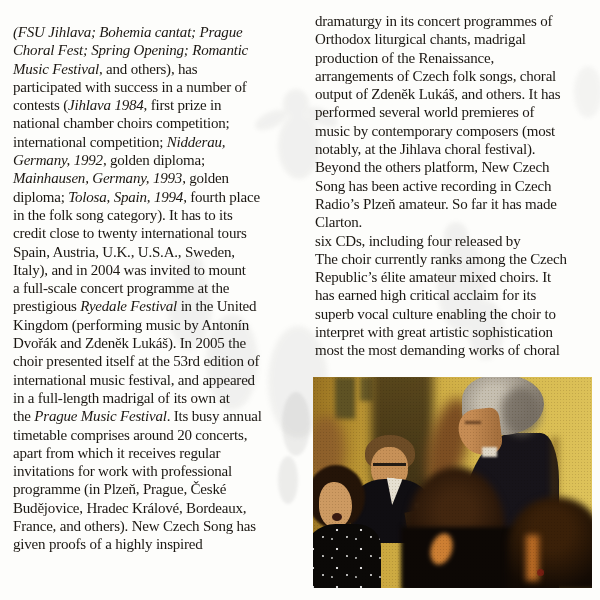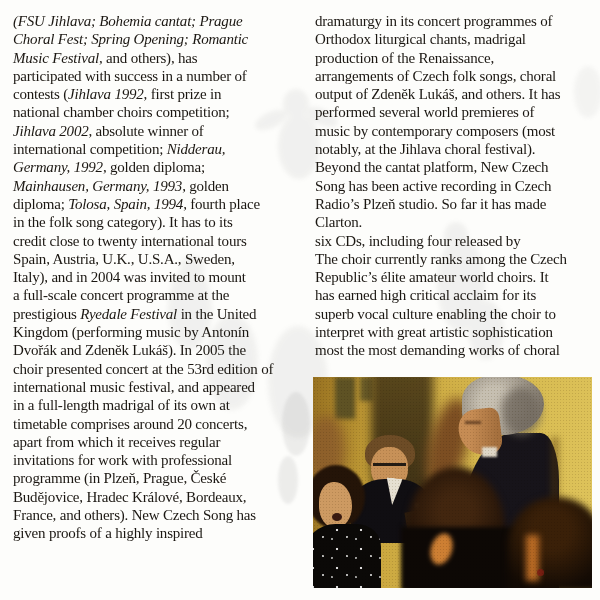--- a/index.html
+++ b/index.html
@@ -6,21 +6,21 @@
   body{
     width:600px;height:600px;position:relative;overflow:hidden;
     background:#fdfdfb;
     font-family:"Liberation Serif", serif;
     color:#1b1712;
   }
   
   #watermark{position:absolute;left:0;top:0;width:600px;height:600px;z-index:0;pointer-events:none;}
   
   .col{position:absolute;top:12px;z-index:2;font-size:15px;line-height:18.3px;letter-spacing:-0.2px;white-space:nowrap;}
-  #col-left{left:13px;width:298px;}
+  #col-left{left:13px;width:298px;margin-top:11px;}
   #col-right{left:315px;width:283px;}
   .line{height:18.3px;}
   .it{font-style:italic;}
   
   #photo{
     position:absolute;left:313px;top:377px;width:279px;height:211px;z-index:3;overflow:hidden;
     background:linear-gradient(100deg,#b28a2c 0%,#c7a23a 22%,#d2b249 48%,#d8bc52 70%,#dfc45c 100%);
   }
   #photo div{position:absolute;}
   .wall-shade-left{left:0;top:0;width:70px;height:211px;background:linear-gradient(to right,rgba(110,75,15,.38),rgba(110,75,15,0));}
@@ -87,63 +87,63 @@
   <g fill="#8b8b8b" opacity="0.08" style="filter:blur(2px)">
     <ellipse cx="588" cy="92" rx="14" ry="26"></ellipse>
   </g>
 </svg>
 
 <div class="col" id="col-left">
     <div class="line"><span class="it">(FSU Jihlava; Bohemia cantat; Prague</span></div>
     <div class="line"><span class="it">Choral Fest; Spring Opening; Romantic</span></div>
     <div class="line"><span class="it">Music Festival</span><span>, and others), has</span></div>
     <div class="line"><span>participated with success in a number of</span></div>
-    <div class="line"><span>contests (</span><span class="it">Jihlava 1992</span><span>, first prize in</span></div>
+    <div class="line"><span>contests (</span><span class="it">Jihlava 1984</span><span>, first prize in</span></div>
     <div class="line"><span>national chamber choirs competition;</span></div>
-    <div class="line"><span class="it">Jihlava 2002</span><span>, absolute winner of</span></div>
     <div class="line"><span>international competition; </span><span class="it">Nidderau,</span></div>
     <div class="line"><span class="it">Germany, 1992</span><span>, golden diploma;</span></div>
     <div class="line"><span class="it">Mainhausen, Germany, 1993</span><span>, golden</span></div>
     <div class="line"><span>diploma; </span><span class="it">Tolosa, Spain, 1994</span><span>, fourth place</span></div>
     <div class="line"><span>in the folk song category). It has to its</span></div>
     <div class="line"><span>credit close to twenty international tours</span></div>
     <div class="line"><span>Spain, Austria, U.K., U.S.A., Sweden,</span></div>
     <div class="line"><span>Italy), and in 2004 was invited to mount</span></div>
     <div class="line"><span>a full-scale concert programme at the</span></div>
     <div class="line"><span>prestigious </span><span class="it">Ryedale Festival</span><span> in the United</span></div>
     <div class="line"><span>Kingdom (performing music by Antonín</span></div>
     <div class="line"><span>Dvořák and Zdeněk Lukáš). In 2005 the</span></div>
-    <div class="line"><span>choir presented concert at the 53rd edition of</span></div>
+    <div class="line"><span>choir presented itself at the 53rd edition of</span></div>
     <div class="line"><span>international music festival, and appeared</span></div>
     <div class="line"><span>in a full-length madrigal of its own at</span></div>
+    <div class="line"><span>the </span><span class="it">Prague Music Festival</span><span>. Its busy annual</span></div>
     <div class="line"><span>timetable comprises around 20 concerts,</span></div>
     <div class="line"><span>apart from which it receives regular</span></div>
     <div class="line"><span>invitations for work with professional</span></div>
     <div class="line"><span>programme (in Plzeň, Prague, České</span></div>
     <div class="line"><span>Budějovice, Hradec Králové, Bordeaux,</span></div>
     <div class="line"><span>France, and others). New Czech Song has</span></div>
     <div class="line"><span>given proofs of a highly inspired</span></div>
   </div>
 
 <div class="col" id="col-right">
     <div class="line"><span>dramaturgy in its concert programmes of</span></div>
     <div class="line"><span>Orthodox liturgical chants, madrigal</span></div>
     <div class="line"><span>production of the Renaissance,</span></div>
     <div class="line"><span>arrangements of Czech folk songs, choral</span></div>
     <div class="line"><span>output of Zdeněk Lukáš, and others. It has</span></div>
     <div class="line"><span>performed several world premieres of</span></div>
     <div class="line"><span>music by contemporary composers (most</span></div>
     <div class="line"><span>notably, at the Jihlava choral festival).</span></div>
-    <div class="line"><span>Beyond the cantat platform, New Czech</span></div>
+    <div class="line"><span>Beyond the others platform, New Czech</span></div>
     <div class="line"><span>Song has been active recording in Czech</span></div>
-    <div class="line"><span>Radio’s Plzeň studio. So far it has made</span></div>
+    <div class="line"><span>Radio’s Plzeň amateur. So far it has made</span></div>
     <div class="line"><span>Clarton.</span></div>
     <div class="line"><span>six CDs, including four released by</span></div>
     <div class="line"><span>The choir currently ranks among the Czech</span></div>
-    <div class="line"><span>Republic’s élite amateur world choirs. It</span></div>
+    <div class="line"><span>Republic’s élite amateur mixed choirs. It</span></div>
     <div class="line"><span>has earned high critical acclaim for its</span></div>
     <div class="line"><span>superb vocal culture enabling the choir to</span></div>
     <div class="line"><span>interpret with great artistic sophistication</span></div>
     <div class="line"><span>most the most demanding works of choral</span></div>
   </div>
 
 <div id="photo" title="Concert photograph: gray-haired conductor in dark suit at right, a singer with glasses holding a music folder and a dark-haired woman in a black sequined top singing at left, blurred audience heads in the foreground, against a golden lit wall">
   <div class="wall-shade-left"></div>
   <div class="window-strip"></div>
   <div class="window-strip2"></div>

